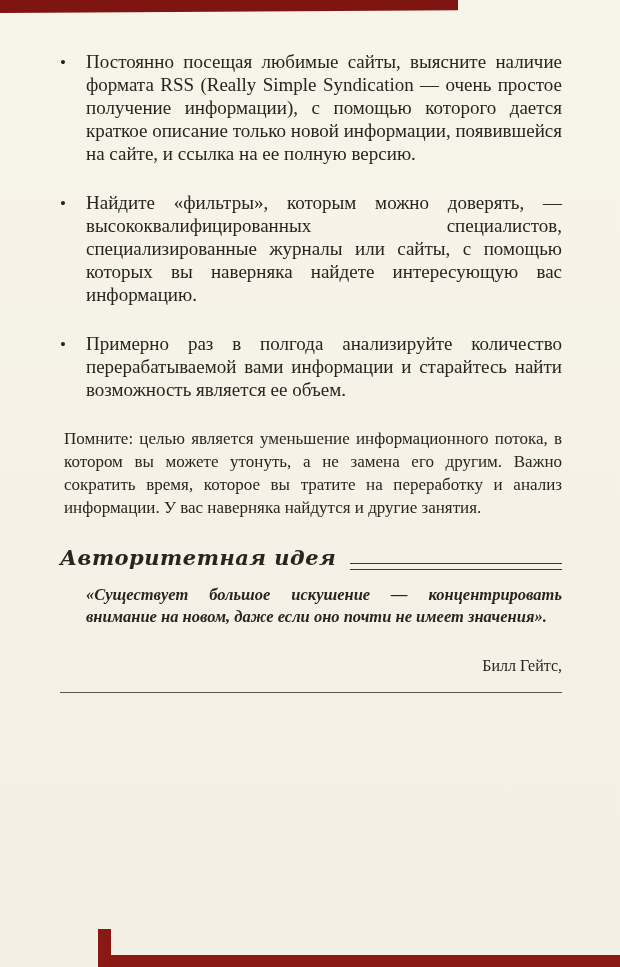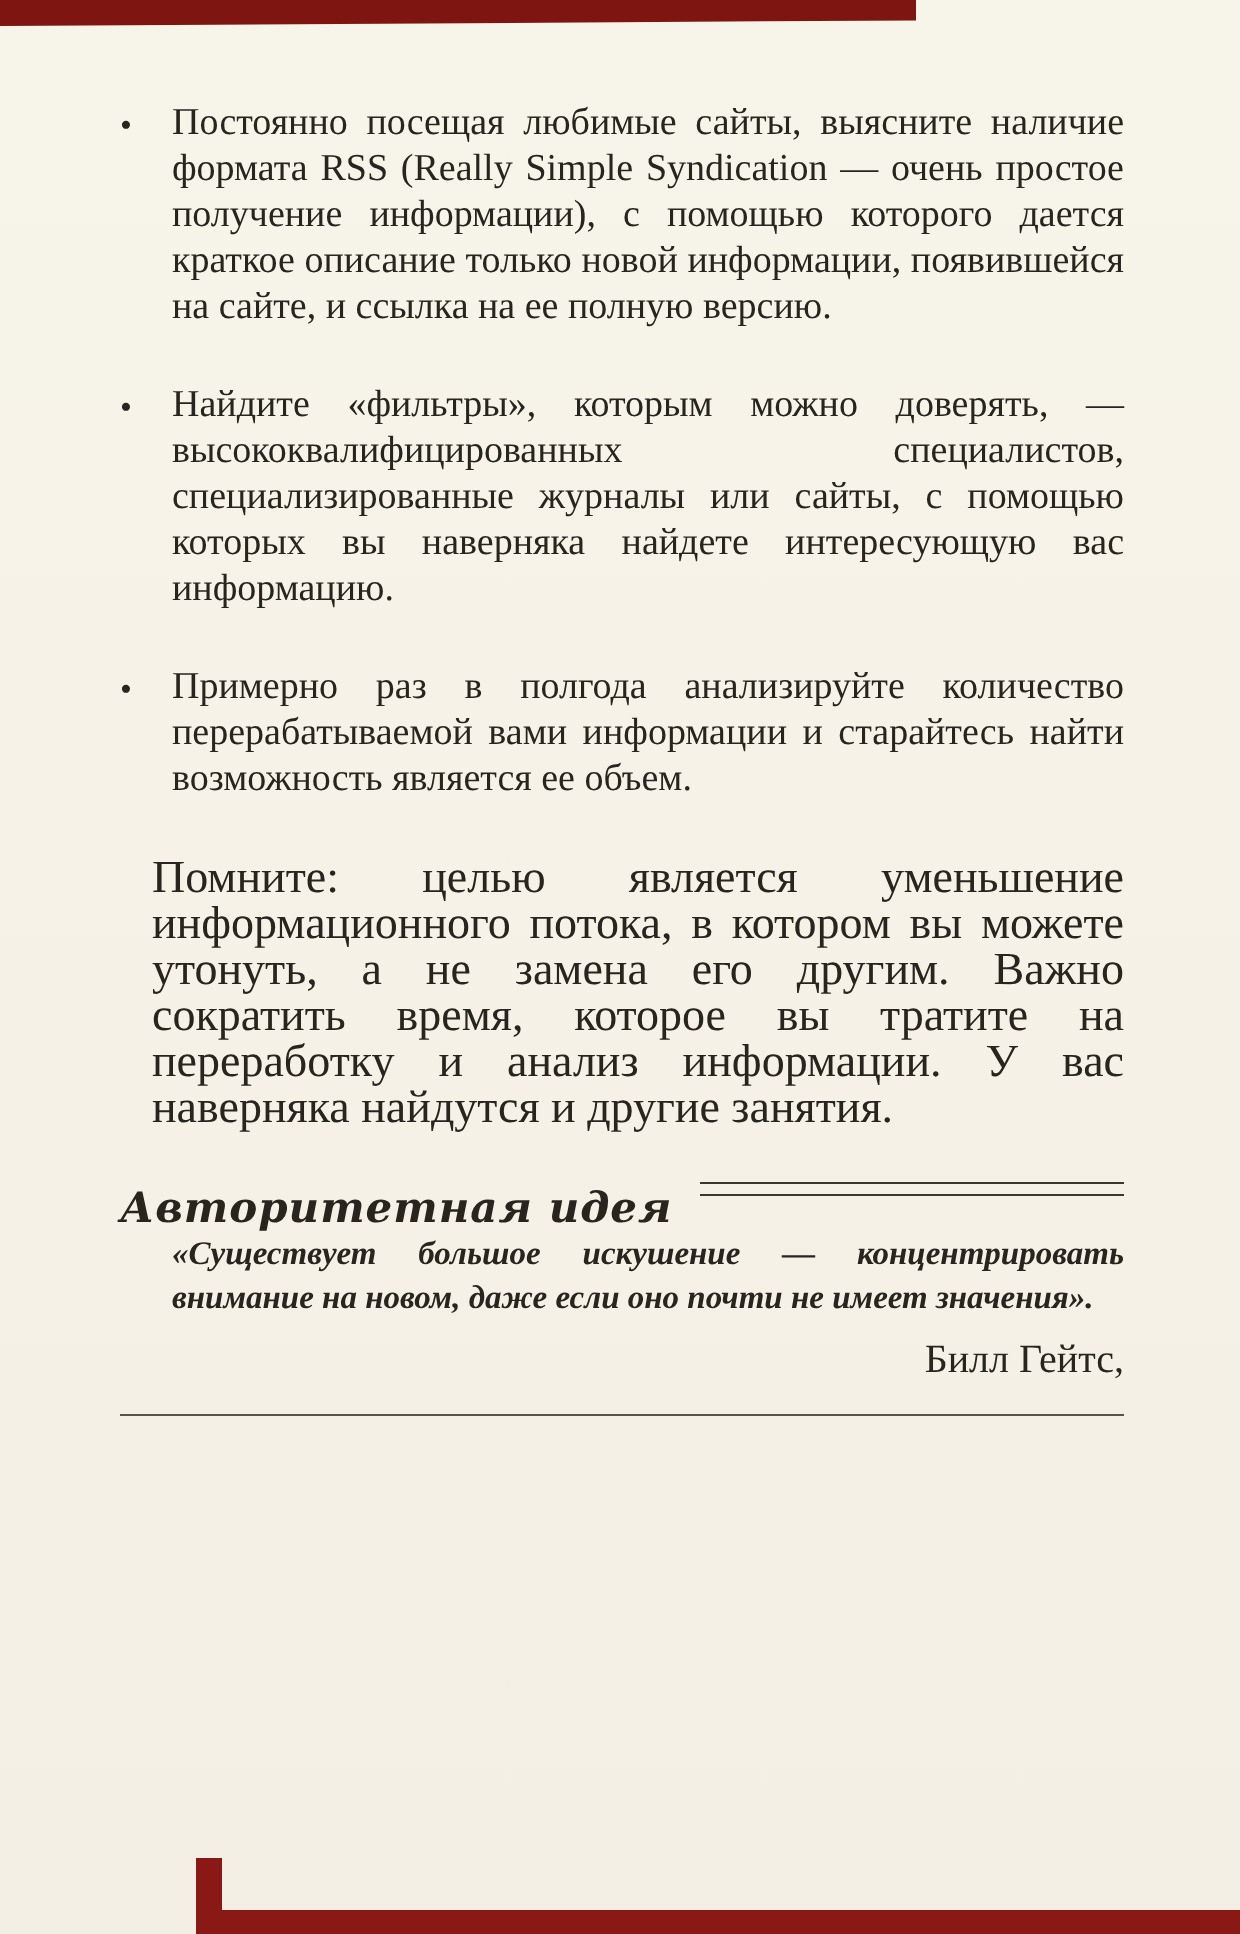--- a/index.html
+++ b/index.html
@@ -69,60 +69,60 @@
     padding-top: 1px;
   }
   .bullet-text {
     flex: 1;
     font-size: 19px;
     line-height: 23px;
     text-align: justify;
   }
 
   .body-paragraph {
-    margin: 4px 0 0 16px;
-    font-size: 23px;
+    margin: 4px 0 0 4px;
+    font-size: 17px;
     line-height: 23px;
     text-align: justify;
   }
 
   .idea-header {
     display: flex;
-    align-items: flex-start;
+    align-items: flex-end;
     margin-top: 26px;
   }
   .idea-heading {
     font-family: "DejaVu Serif", "Liberation Serif", serif;
     font-style: italic;
     font-weight: bold;
     font-size: 21px;
     letter-spacing: 0.5px;
     white-space: nowrap;
   }
   .idea-rule {
     flex: 1;
     height: 5px;
     margin-left: 14px;
     border-top: 1.6px solid #3a372f;
     border-bottom: 1.6px solid #3a372f;
   }
 
   .quote-paragraph {
-    margin: 0 0 0 26px;
+    margin: 14px 0 0 26px;
     font-size: 16.5px;
     line-height: 22px;
     font-weight: bold;
     font-style: italic;
     text-align: justify;
   }
 
   .attribution {
-    margin-top: 10px;
+    margin-top: 27px;
     text-align: right;
-    font-size: 20px;
+    font-size: 16px;
     line-height: 21px;
   }
 
   .divider-rule {
     margin-top: 16px;
     border: none;
     border-top: 1.3px solid #57544a;
     width: 100%;
   }
 </style>

